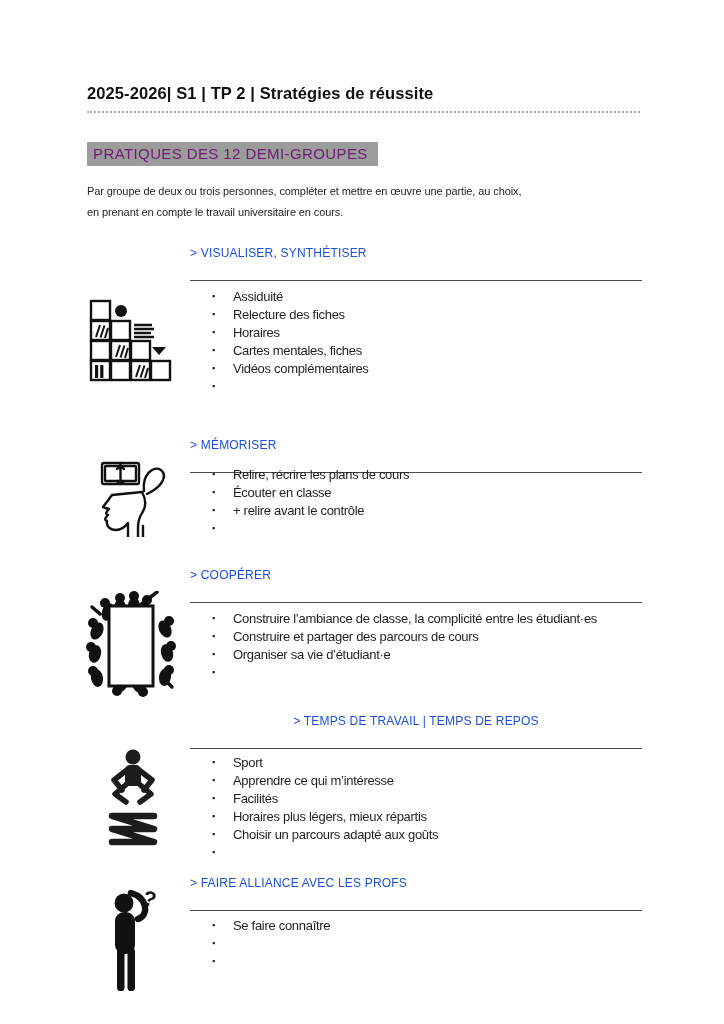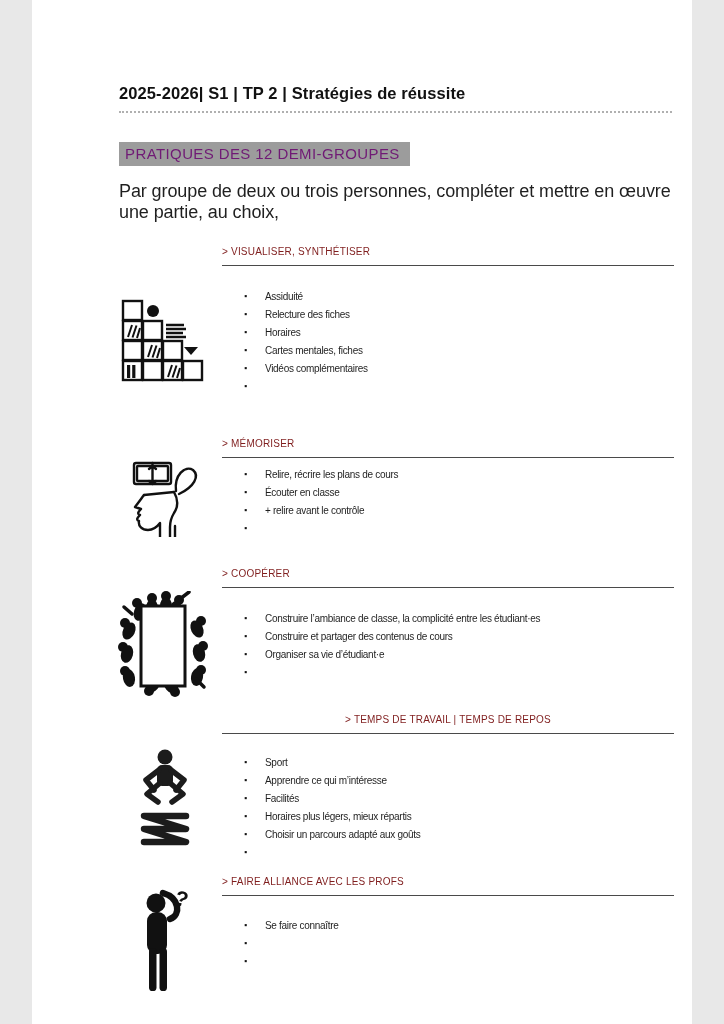--- a/index.html
+++ b/index.html
@@ -1,56 +1,57 @@
 <!DOCTYPE html>
 <html><head>
 <meta charset="utf-8">
 <style>
   html,body{margin:0;padding:0;background:#e8e8e8;}
   #page{
-    position:relative;width:660px;height:1024px;background:#ffffff;
+    position:relative;width:724px;height:1024px;background:#ffffff;
     margin:0 auto;overflow:hidden;
     font-family:"Liberation Sans","DejaVu Sans",sans-serif;color:#1f1f1f;
   }
   .title{
     position:absolute;left:87px;top:84px;width:553px;
     font-size:16.5px;font-weight:bold;letter-spacing:.1px;
     padding-bottom:8px;border-bottom:2px dotted #b0b0b0;color:#111;
   }
   .banner{
     position:absolute;left:87px;top:142px;display:inline-block;
     background:#9c9c9c;color:#701a75;font-size:15px;letter-spacing:.4px;
     padding:3px 10px 4px 6px;
   }
   .intro{
     position:absolute;left:87px;top:181px;width:580px;
-    font-size:18px;line-height:21px;letter-spacing:-.1px;
+    font-size:11px;line-height:21px;letter-spacing:-.1px;
   }
   .intro span{display:block;}
   .sec-head{
     position:absolute;left:190px;width:452px;
-    font-size:10px;letter-spacing:.2px;color:#7f1d1d;
-    padding-bottom:8px;border-bottom:1.5px solid #4a4a4a;
+    font-size:12px;letter-spacing:.2px;color:#1d4ed8;
+    padding-bottom:20px;border-bottom:1.5px solid #4a4a4a;
     white-space:nowrap;
   }
   .blist{position:absolute;left:212px;margin:0;padding:0;list-style:none;}
   .blist li{display:flex;align-items:center;height:18px;white-space:nowrap;}
   .bmark{flex:0 0 21px;width:21px;font-size:8.5px;color:#111;line-height:18px;}
-  .btext{font-size:10px;letter-spacing:-.3px;color:#1f1f1f;}
+  .btext{font-size:13px;letter-spacing:-.3px;color:#1f1f1f;}
   .icon{position:absolute;}
   .icon svg{width:100%;height:100%;display:block;}
 </style>
 </head>
 <body>
 
 <div id="page">
   <div class="title">2025-2026| S1 | TP 2 | Stratégies de réussite</div>
   <div class="banner">PRATIQUES DES 12 DEMI-GROUPES</div>
   <div class="intro">
     <span>Par groupe de deux ou trois personnes, compléter et mettre en œuvre une partie, au choix,</span>
+    <span>en prenant en compte le travail universitaire en cours.</span>
   </div>
   <div id="sections">
       <div>
         <div class="icon" style="left: 88px; top: 298px; width: 86px; height: 88px;">
           <svg viewBox="0 0 86 88">
             <g fill="#fff" stroke="#111" stroke-width="2.4">
               <rect x="3" y="3" width="19" height="19"></rect>
               <rect x="3" y="23" width="19" height="19"></rect>
               <rect x="23" y="23" width="19" height="19"></rect>
               <rect x="3" y="43" width="19" height="19"></rect>
@@ -174,21 +175,21 @@
           </svg>
         </div>
         <div class="sec-head" style="top: 568px;">&gt; COOPÉRER</div>
         <ul class="blist" style="top: 609px;">
           <li>
             <span class="bmark">▪</span>
             <span class="btext">Construire l’ambiance de classe, la complicité entre les étudiant·es</span>
           </li>
           <li>
             <span class="bmark">▪</span>
-            <span class="btext">Construire et partager des contenus de cours</span>
+            <span class="btext">Construire et partager des parcours de cours</span>
           </li>
           <li>
             <span class="bmark">▪</span>
             <span class="btext">Organiser sa vie d’étudiant·e</span>
           </li>
           <li>
             <span class="bmark">▪</span>
             <span class="btext"></span>
           </li>
         </ul>

